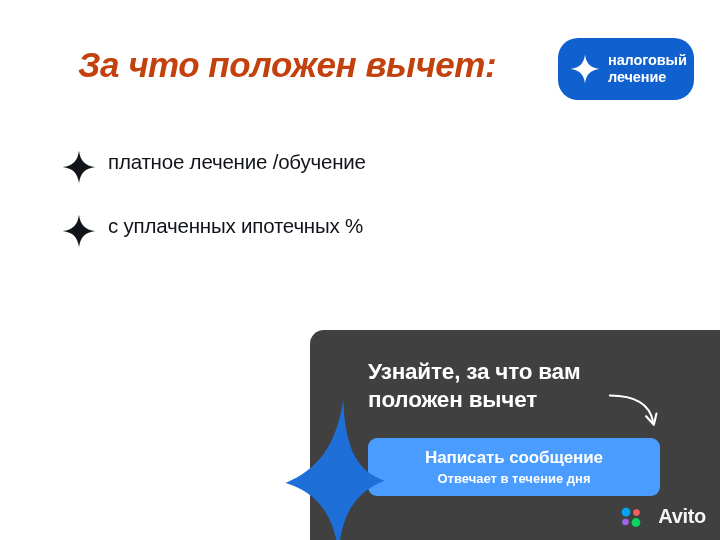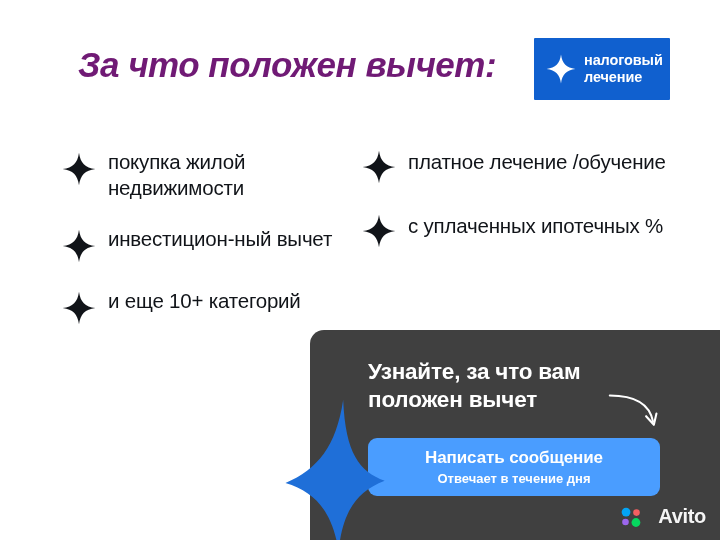--- a/index.html
+++ b/index.html
@@ -18,25 +18,25 @@
     width: 720px;
     height: 540px;
     background: #ffffff;
     overflow: hidden;
   }
 
   
   .logo-badge {
     position: absolute;
     top: 38px;
-    left: 534px;
+    left: 558px;
     width: 136px;
     height: 62px;
     background: #1060cf;
-    border-radius: 1px;
+    border-radius: 20px;
     display: flex;
     align-items: center;
     padding: 0 12px;
     box-sizing: border-box;
   }
   .logo-star {
     width: 30px;
     height: 30px;
     flex: 0 0 30px;
     margin-right: 8px;
@@ -52,21 +52,21 @@
   
   .headline {
     position: absolute;
     left: 78px;
     top: 44px;
     width: 430px;
     font-size: 35px;
     line-height: 1.18;
     font-weight: 800;
     font-style: italic;
-    color: #701a75;
+    color: #c2410c;
     letter-spacing: -0.5px;
   }
 
   
   .bullets {
     position: absolute;
     top: 148px;
     left: 62px;
     width: 620px;
     display: flex;
@@ -198,40 +198,20 @@
       <path d="M50 2 C54 32 68 46 98 50 C68 54 54 68 50 98 C46 68 32 54 2 50 C32 46 46 32 50 2 Z" fill="#ffffff"></path>
     </svg>
     <div class="logo-text">
       <div>налоговый</div>
       <div>лечение</div>
     </div>
   </div>
 
   <div class="bullets">
 
-    <div class="col left">
-      <div class="bullet-row">
-        <svg class="star" viewBox="0 0 100 100">
-          <path d="M50 2 C54 32 68 46 98 50 C68 54 54 68 50 98 C46 68 32 54 2 50 C32 46 46 32 50 2 Z" fill="#111419"></path>
-        </svg>
-        <div class="bullet-text">покупка жилой недвижимости</div>
-      </div>
-      <div class="bullet-row">
-        <svg class="star" viewBox="0 0 100 100">
-          <path d="M50 2 C54 32 68 46 98 50 C68 54 54 68 50 98 C46 68 32 54 2 50 C32 46 46 32 50 2 Z" fill="#111419"></path>
-        </svg>
-        <div class="bullet-text">инвестицион-ный вычет</div>
-      </div>
-      <div class="bullet-row">
-        <svg class="star" viewBox="0 0 100 100">
-          <path d="M50 2 C54 32 68 46 98 50 C68 54 54 68 50 98 C46 68 32 54 2 50 C32 46 46 32 50 2 Z" fill="#111419"></path>
-        </svg>
-        <div class="bullet-text">и еще 10+ категорий</div>
-      </div>
-    </div>
 
     <div class="col right">
       <div class="bullet-row">
         <svg class="star" viewBox="0 0 100 100">
           <path d="M50 2 C54 32 68 46 98 50 C68 54 54 68 50 98 C46 68 32 54 2 50 C32 46 46 32 50 2 Z" fill="#111419"></path>
         </svg>
         <div class="bullet-text">платное лечение /обучение</div>
       </div>
       <div class="bullet-row">
         <svg class="star" viewBox="0 0 100 100">

